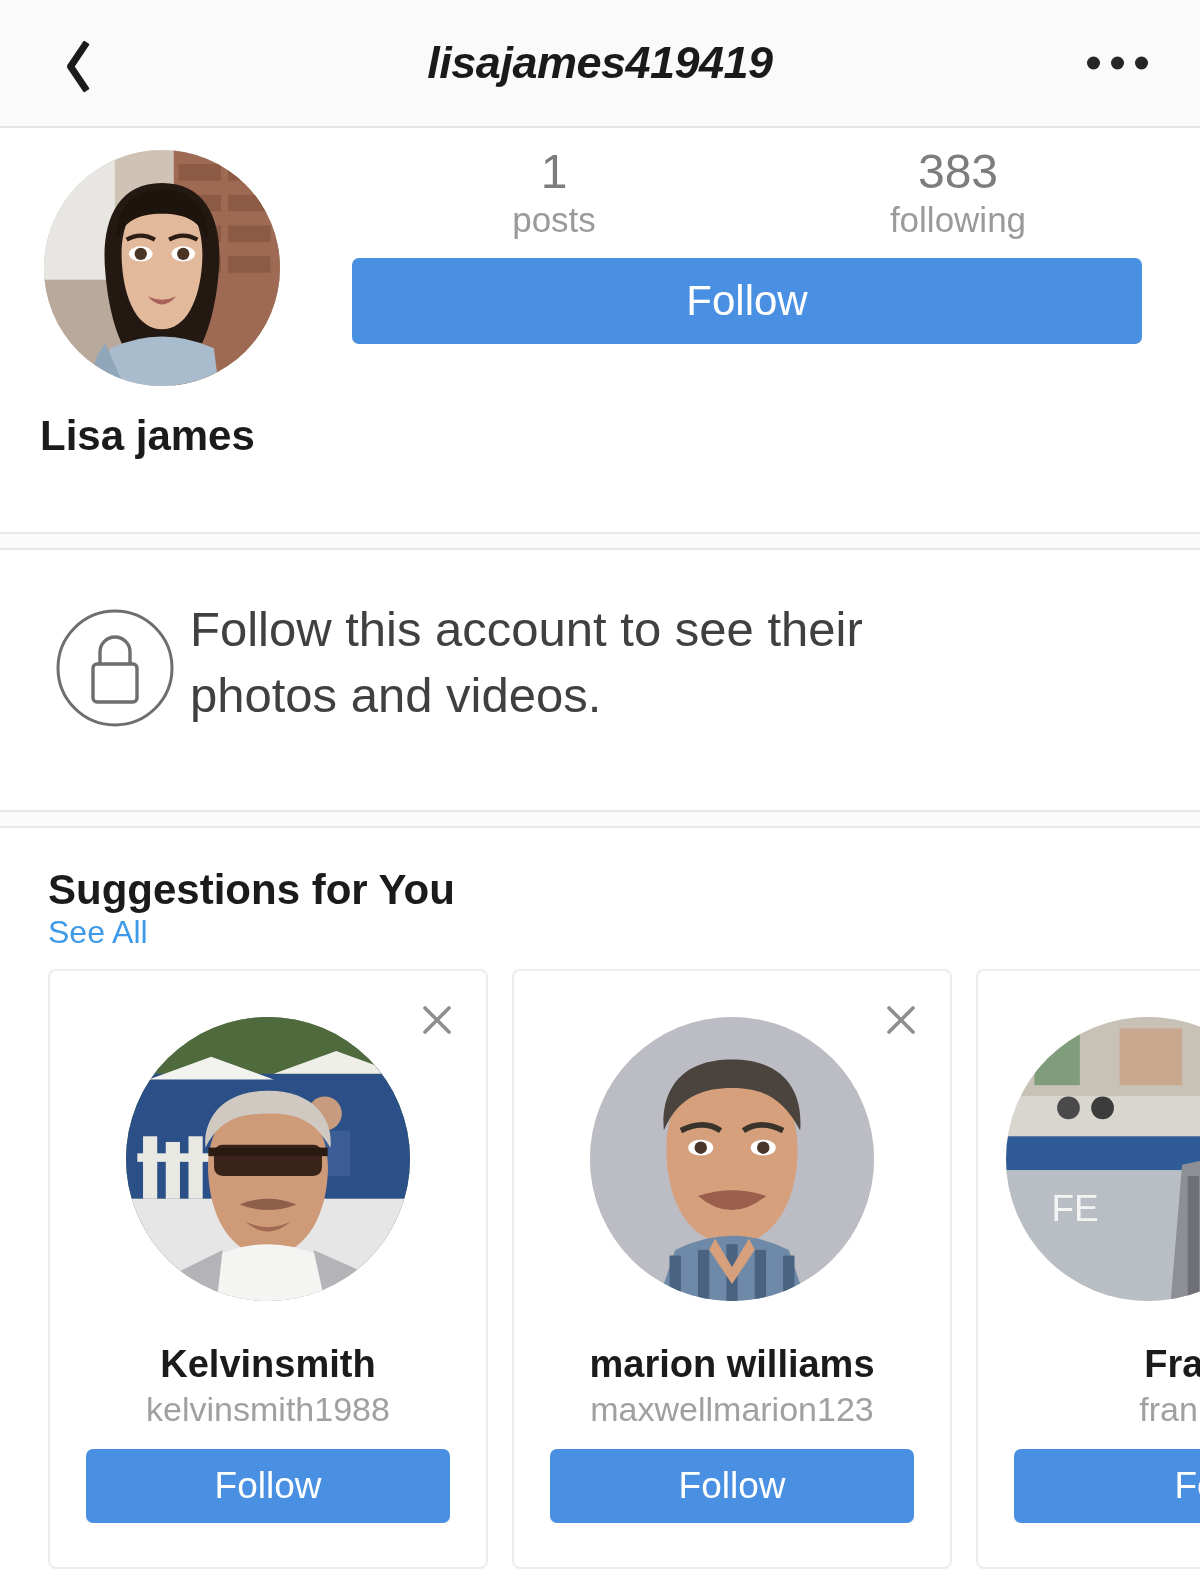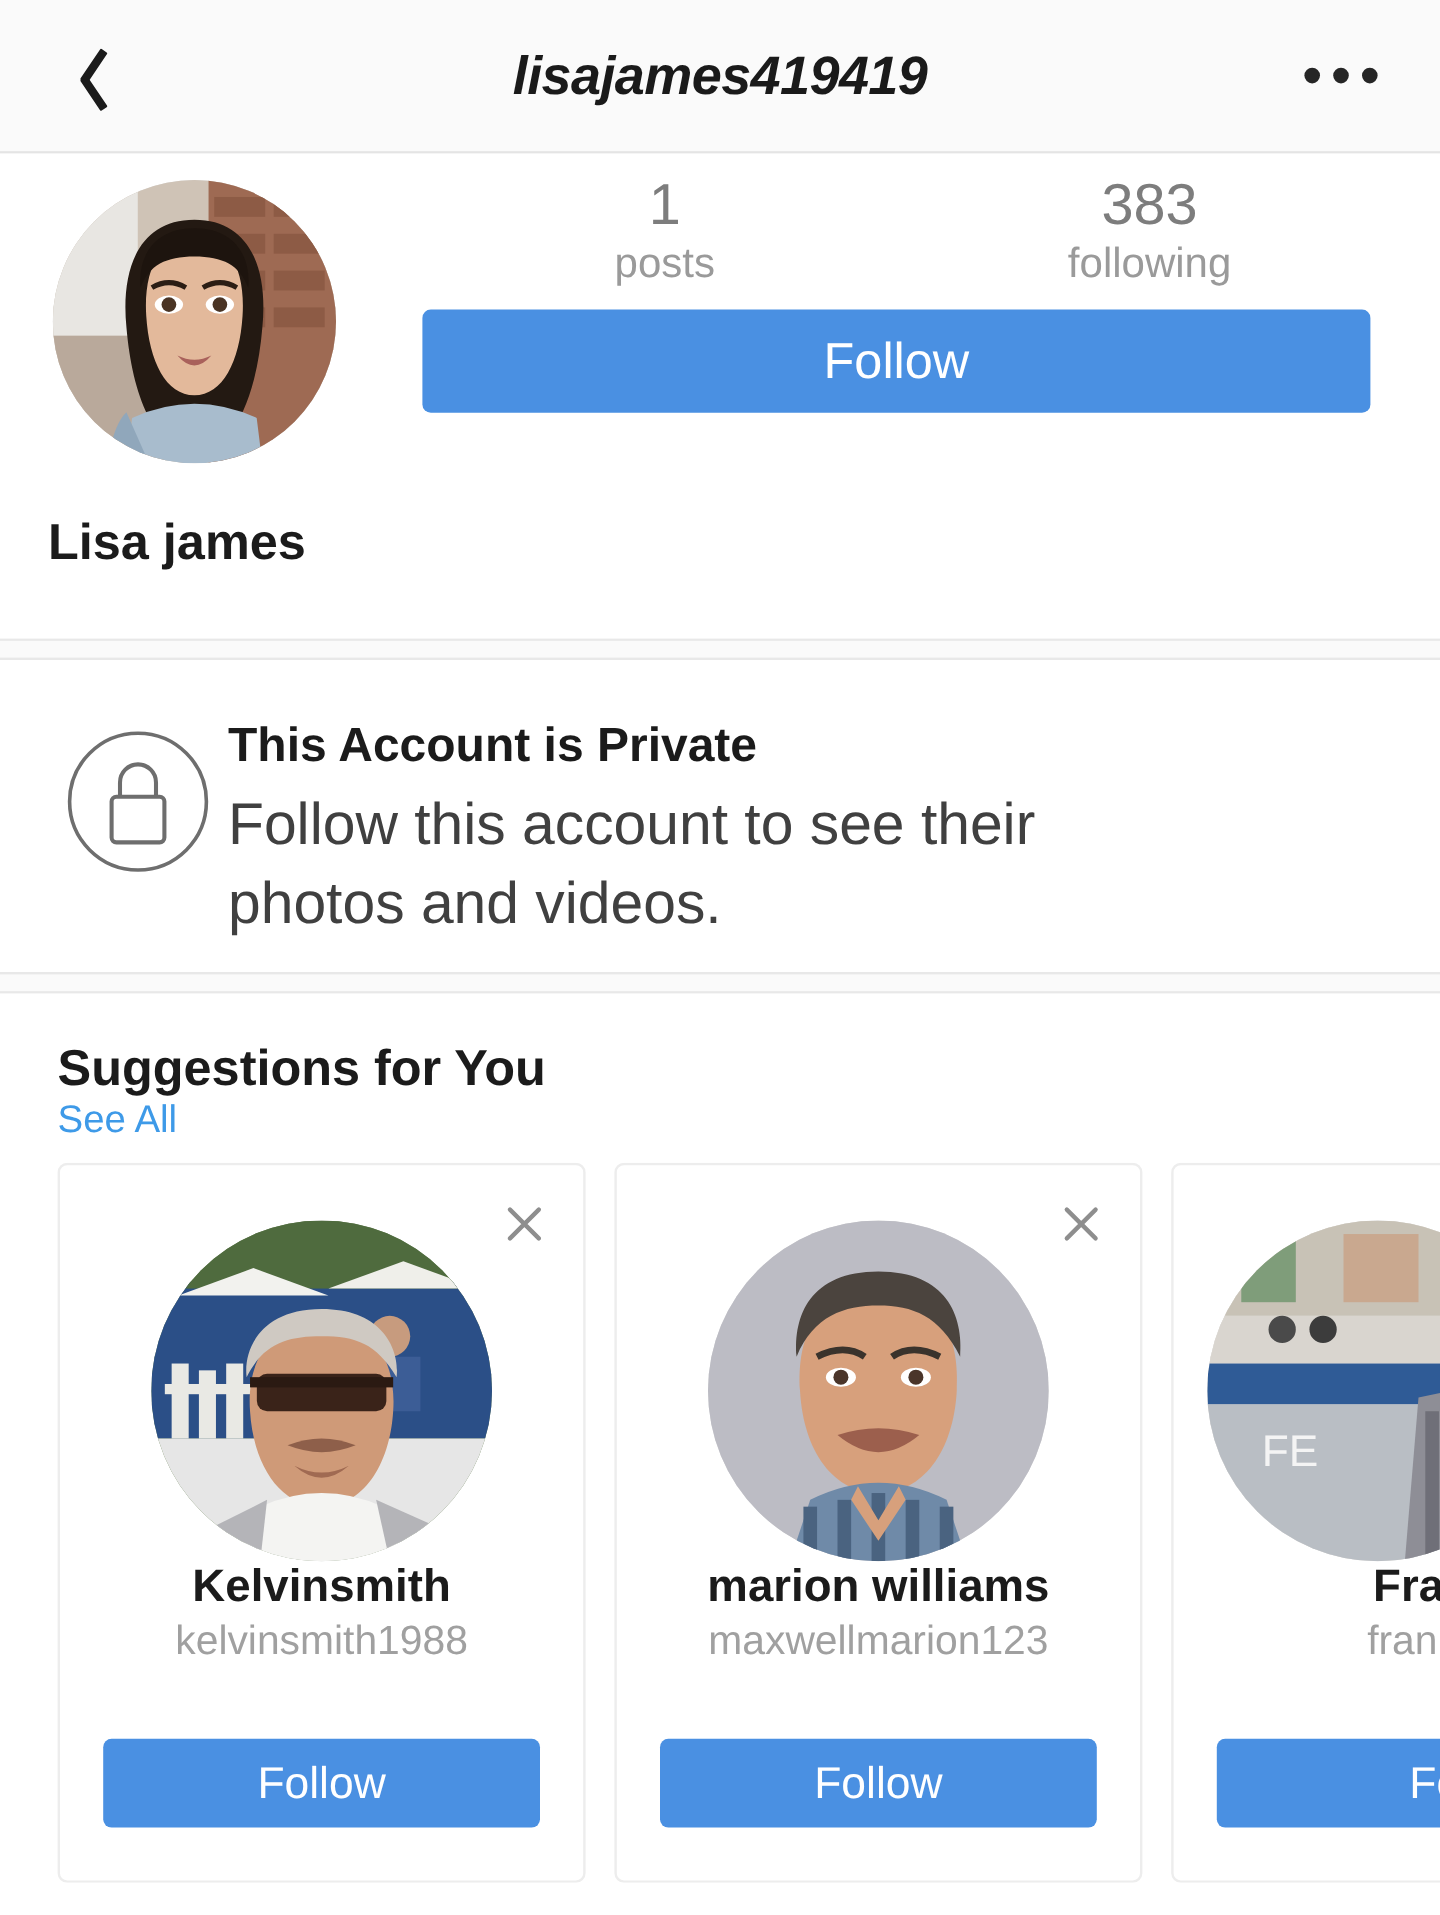--- a/index.html
+++ b/index.html
@@ -141,21 +141,21 @@
     font-weight: 400;
     display: flex;
     align-items: center;
     justify-content: center;
     cursor: pointer;
   }
 
   .display-name {
     position: absolute;
     left: 40px;
-    top: 300px;
+    top: 284px;
     font-size: 42px;
     font-weight: 700;
     color: #1b1b1b;
   }
 
   .divider {
     height: 14px;
     background: #fafafa;
     border-top: 2px solid #e8e8e8;
     border-bottom: 2px solid #e8e8e8;
@@ -255,20 +255,21 @@
     margin: 46px auto 0 auto;
     background: #d8d8d8;
   }
   .card-avatar svg { display: block; width: 100%; height: 100%; }
 
   .card-name {
     text-align: center;
     font-size: 38px;
     font-weight: 700;
     color: #1b1b1b;
+    margin-top: 42px;
     white-space: nowrap;
     overflow: hidden;
   }
   .card-username {
     text-align: center;
     font-size: 34px;
     color: #a0a0a0;
     margin-top: 4px;
     white-space: nowrap;
     overflow: hidden;
@@ -364,21 +365,20 @@
   <div class="lock-wrap">
     <span class="lock-icon">
       <svg width="124" height="124" viewBox="0 0 124 124">
         <circle cx="62" cy="62" r="57" fill="none" stroke="#6e6e6e" stroke-width="3"></circle>
         <path d="M47 58 V46 a15 15 0 0 1 30 0 V58" fill="none" stroke="#6e6e6e" stroke-width="3.4"></path>
         <rect x="40" y="58" width="44" height="38" rx="4" fill="none" stroke="#6e6e6e" stroke-width="3.4"></rect>
       </svg>
     </span>
   </div>
   <div class="private-text">
-    <div class="private-title">This Account is Private</div>
     <div class="private-body">Follow this account to see their photos and videos.</div>
   </div>
 </div>
 
 <div class="divider"></div>
 
 <div class="suggestions">
   <div class="sugg-head">
     <div class="sugg-title">Suggestions for You</div>
     <div class="sugg-seeall">See All</div>

